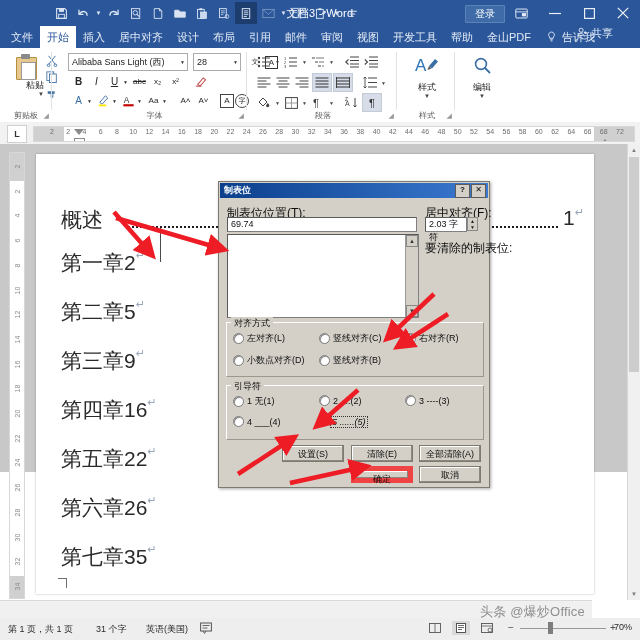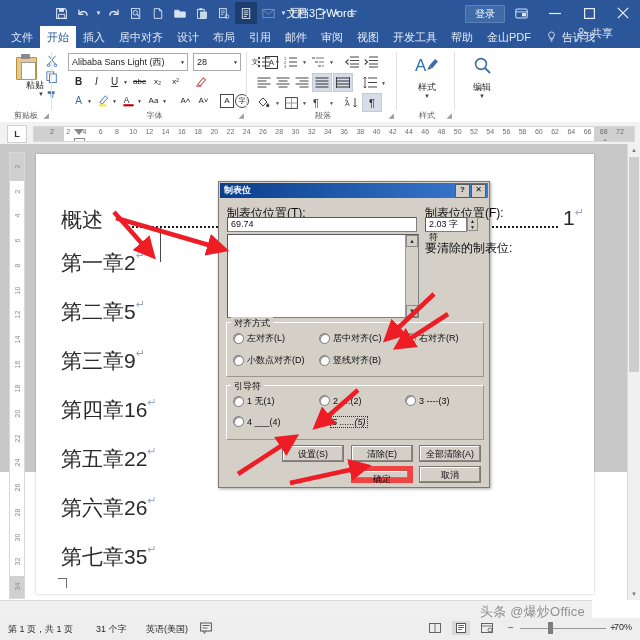--- a/index.html
+++ b/index.html
@@ -725,37 +725,37 @@
     <div class="dlg-tb" style="right:3px;">✕</div>
 
     <div class="dlabel" style="left:8px;top:23px;">制表位位置(T):</div>
     <div class="dinput" style="left:8px;top:35px;width:190px;height:15px;">69.74</div>
     <div class="dlist" style="left:8px;top:52px;width:190px;height:82px;">
       <div class="sbar"></div>
       <div class="sbtn" style="top:0;">▲</div>
       <div class="sbtn" style="bottom:0;">▼</div>
     </div>
 
-    <div class="dlabel" style="left:206px;top:23px;">制表位位置(F):</div>
+    <div class="dlabel" style="left:206px;top:23px;">居中对齐(F):</div>
     <div class="dinput" style="left:206px;top:35px;width:42px;height:15px;">2.03 字符</div>
     <div class="spin" style="left:248px;top:35px;">
       <div>▲</div>
       <div>▼</div>
     </div>
     <div class="dlabel" style="left:206px;top:58px;">要清除的制表位:</div>
 
     <div class="gbox" style="left:7px;top:140px;width:256px;height:53px;"></div>
     <div class="glegend" style="left:12px;top:135px;">对齐方式</div>
     <div class="radio" style="left:14px;top:150px;">
       <span class="rdot"></span>
       <span class="rlabel">左对齐(L)</span>
     </div>
     <div class="radio" style="left:100px;top:150px;">
       <span class="rdot"></span>
-      <span class="rlabel">居中对齐(C)</span>
+      <span class="rlabel">竖线对齐(C)</span>
     </div>
     <div class="radio" style="left:186px;top:150px;">
       <span class="rdot on"></span>
       <span class="rlabel">右对齐(R)</span>
     </div>
     <div class="radio" style="left:14px;top:172px;">
       <span class="rdot"></span>
       <span class="rlabel">小数点对齐(D)</span>
     </div>
     <div class="radio" style="left:100px;top:172px;">

